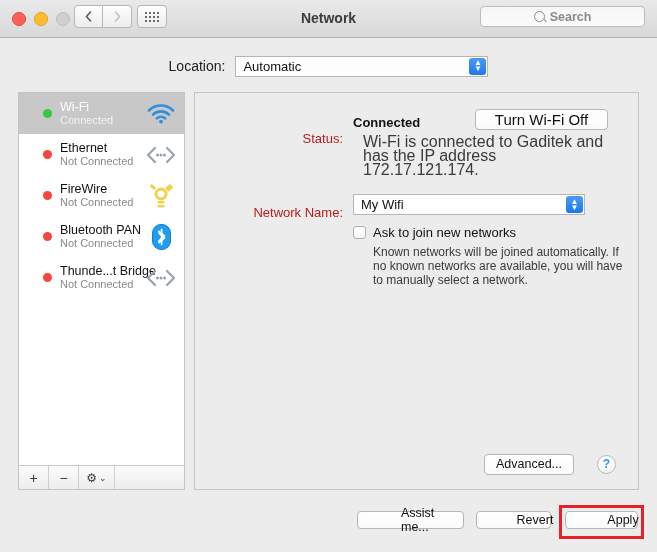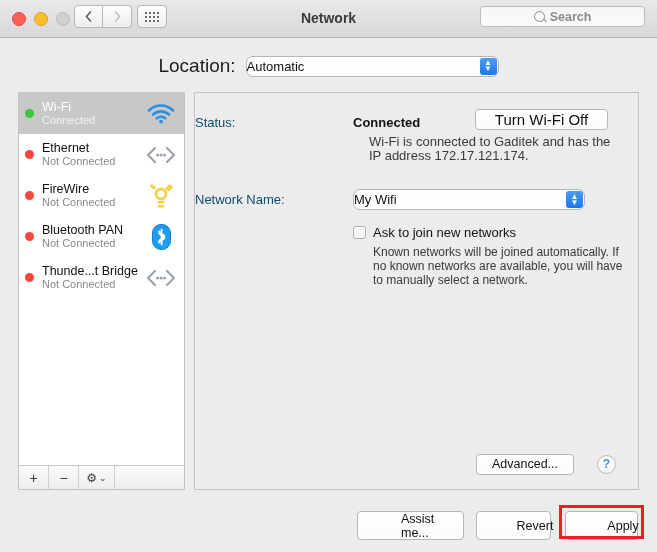--- a/index.html
+++ b/index.html
@@ -136,31 +136,32 @@
   .locrow {
     position: absolute;
     top: 54px;
     left: 0; right: 0;
     height: 24px;
     display: flex;
     align-items: center;
     justify-content: center;
     gap: 10px;
   }
-  .loclabel { font-size: 19px; color: #1d1d1d; }
+  .loclabel { font-size: 14px; color: #1d1d1d; }
 
   .popup {
     position: relative;
     height: 21px;
     background: linear-gradient(to bottom,#ffffff,#fdfdfd);
     border: 1px solid #b6b6b6;
-    border-radius: 7px;
-    box-sizing: border-box;
-    display: flex;
-    align-items: center;
+    border-radius: 0;
+    box-sizing: border-box;
+    display: flex;
+    align-items: center;
+    padding-left: 7px;
     font-size: 13px;
     color: #111;
   }
   .popup .stepper {
     position: absolute;
     right: 1px; top: 1px;
     width: 17px;
     height: 17px;
     border-radius: 3px;
     background: linear-gradient(to bottom,#4a9cf6,#1e78ec);
@@ -186,21 +187,21 @@
     box-sizing: border-box;
     display: flex;
     flex-direction: column;
   }
   .svclist { flex: 1; overflow: hidden; }
   .svc {
     position: relative;
     height: 41px;
     display: flex;
     align-items: center;
-    padding-left: 6px;
+    padding-left: 24px;
     box-sizing: border-box;
   }
   .svc.selected { background: #c8c8c8; }
   .dot {
     width: 9px; height: 9px;
     border-radius: 50%;
     flex: 0 0 auto;
     margin-right: 8px;
   }
   .svctext { flex: 1; min-width: 0; }
@@ -259,22 +260,23 @@
     box-sizing: border-box;
   }
 
   .row {
     position: absolute;
     display: flex;
     align-items: flex-start;
   }
   .rlabel {
     font-size: 13px;
-    color: #0c4a6e;
-    text-align: left;
+    color: #b91c1c;
+    text-align: right;
+    margin-top: 16px;
   }
 
   #status-row { top: 22px; left: 0; width: 100%; }
   #status-label { width: 148px; }
   #status-value {
     font-size: 13px;
     font-weight: bold;
     color: #111;
     margin-left: 10px;
     width: 110px;
@@ -291,23 +293,23 @@
     box-sizing: border-box;
     font-size: 15px;
     color: #111;
     display: flex;
     align-items: center;
     justify-content: center;
   }
   #status-desc {
     position: absolute;
     top: 42px;
-    left: 174px;
+    left: 168px;
     width: 250px;
-    font-size: 13px;
+    font-size: 16px;
     color: #3a3a3a;
     line-height: 14px;
   }
 
   #netname-row { top: 96px; left: 0; width: 100%; align-items: center; }
   #netname-label { width: 148px; }
   #netname-popup {
     margin-left: 10px;
     width: 232px;
   }
@@ -365,21 +367,21 @@
   #show-status-check {
     position: absolute;
     left: 30px;
     display: flex;
     align-items: center;
     gap: 7px;
   }
   #advanced-button {
     position: absolute;
     right: 64px;
-    width: 98px;
+    width: 90px;
     height: 21px;
     background: linear-gradient(to bottom,#ffffff,#fbfbfb);
     border: 1px solid #b6b6b6;
     border-radius: 4px;
     box-sizing: border-box;
     font-size: 12.5px;
     color: #111;
     display: flex;
     align-items: center;
     justify-content: center;
@@ -403,21 +405,21 @@
   
   .footer {
     position: absolute;
     left: 0; right: 0;
     top: 500px;
     height: 52px;
   }
   .fbtn {
     position: absolute;
     top: 11px;
-    height: 29px;
+    height: 18px;
     background: linear-gradient(to bottom,#ffffff,#fbfbfb);
     border: 1px solid #b6b6b6;
     border-radius: 4px;
     box-sizing: border-box;
     font-size: 12.5px;
     color: #111;
     display: flex;
     align-items: center;
     justify-content: center;
     padding-left: 43px;

